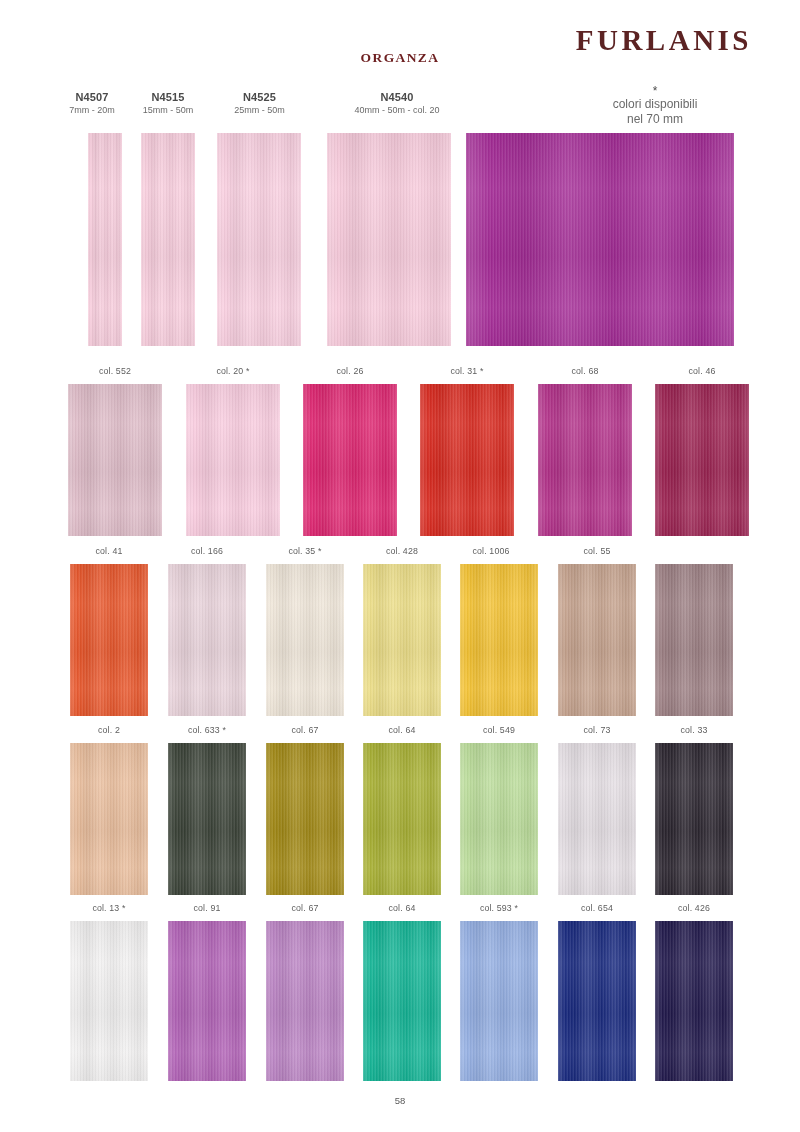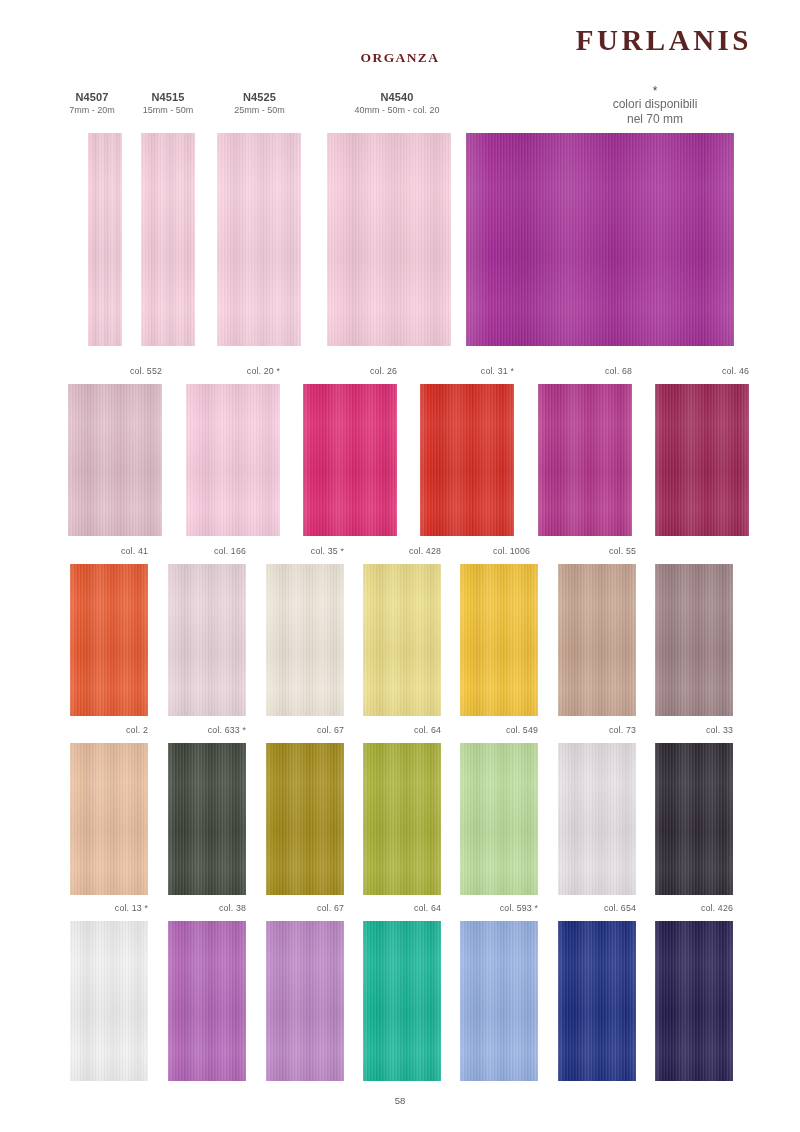--- a/index.html
+++ b/index.html
@@ -140,21 +140,21 @@
 
   
   .color-row {
     position: absolute;
     left: 0;
     width: 800px;
   }
   .row-label {
     position: absolute;
     top: 0;
-    text-align: right;
+    text-align: center;
     font-size: 8.8px;
     color: #5e5e5e;
     white-space: nowrap;
     letter-spacing: 0.15px;
   }
   .swatch {
     position: absolute;
     overflow: hidden;
   }
 
@@ -355,21 +355,21 @@
         <div class="tex vmod"></div>
       </div>
     </div>
     <div class="color-row" style="top: 903px; height: 178px;">
       <div class="row-label" style="left: 70px; width: 78px; top: 0px;">col. 13 *</div>
       <div class="swatch" style="left: 70px; top: 18px; width: 78px; height: 160px; background: rgb(242, 241, 241);">
         <div class="tex warp"></div>
         <div class="tex sheen"></div>
         <div class="tex vmod"></div>
       </div>
-      <div class="row-label" style="left: 168px; width: 78px; top: 0px;">col. 38</div>
+      <div class="row-label" style="left: 168px; width: 78px; top: 0px;">col. 91</div>
       <div class="swatch" style="left: 168px; top: 18px; width: 78px; height: 160px; background: rgb(178, 99, 183);">
         <div class="tex warp"></div>
         <div class="tex sheen"></div>
         <div class="tex vmod"></div>
       </div>
       <div class="row-label" style="left: 266px; width: 78px; top: 0px;">col. 67</div>
       <div class="swatch" style="left: 266px; top: 18px; width: 78px; height: 160px; background: rgb(187, 132, 196);">
         <div class="tex warp"></div>
         <div class="tex sheen"></div>
         <div class="tex vmod"></div>

